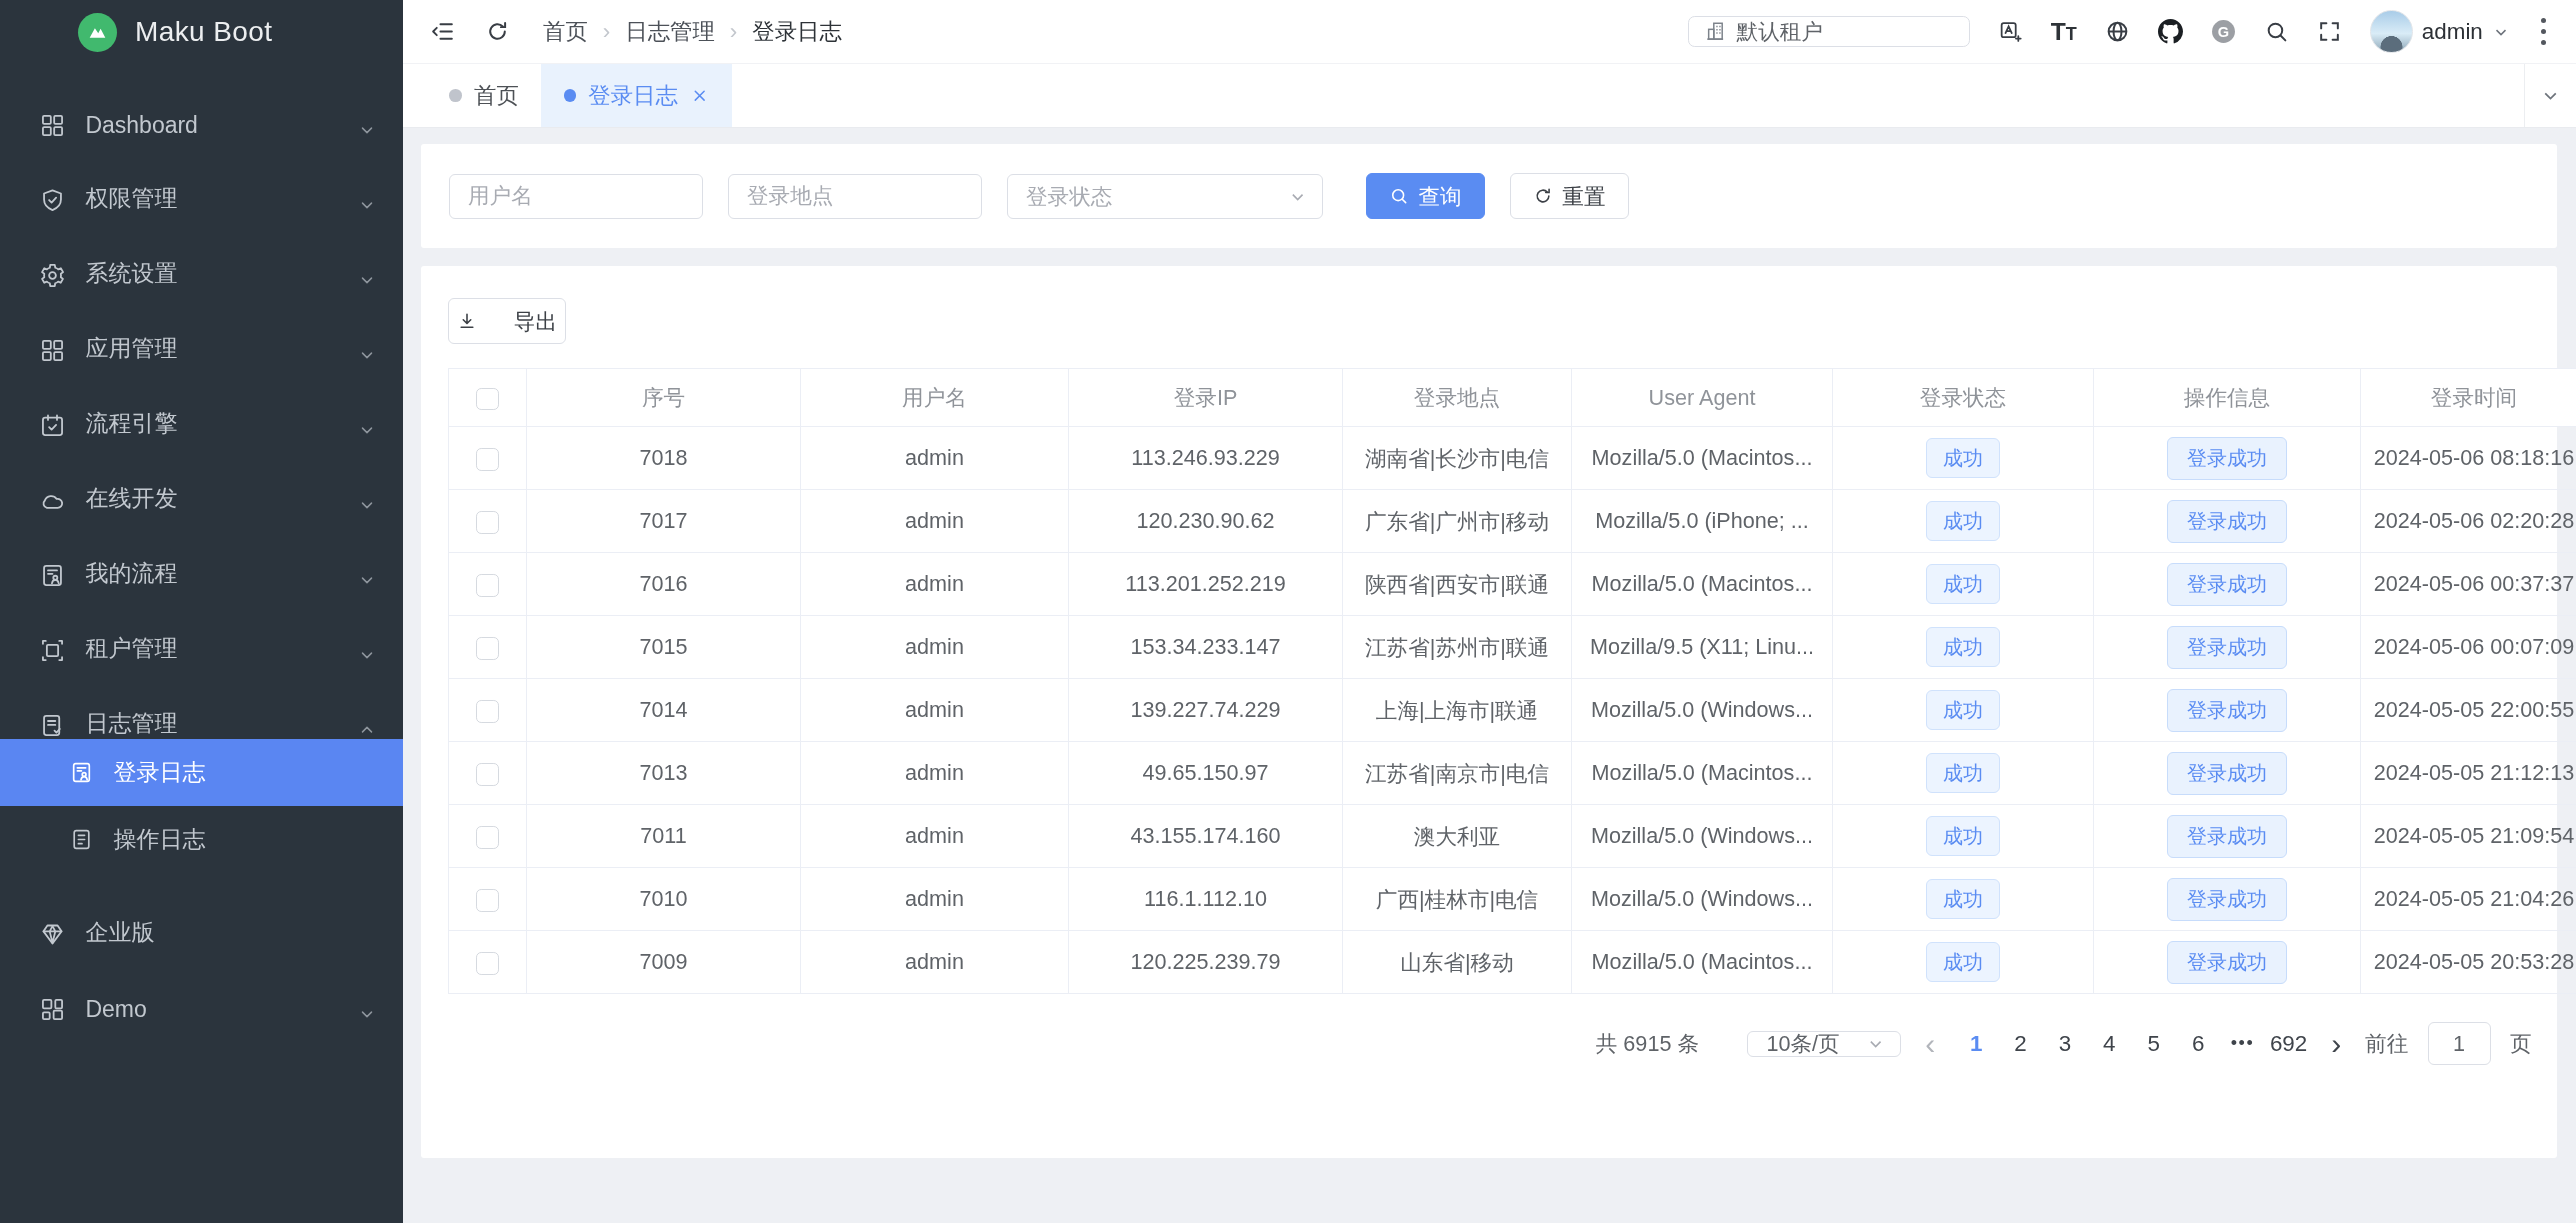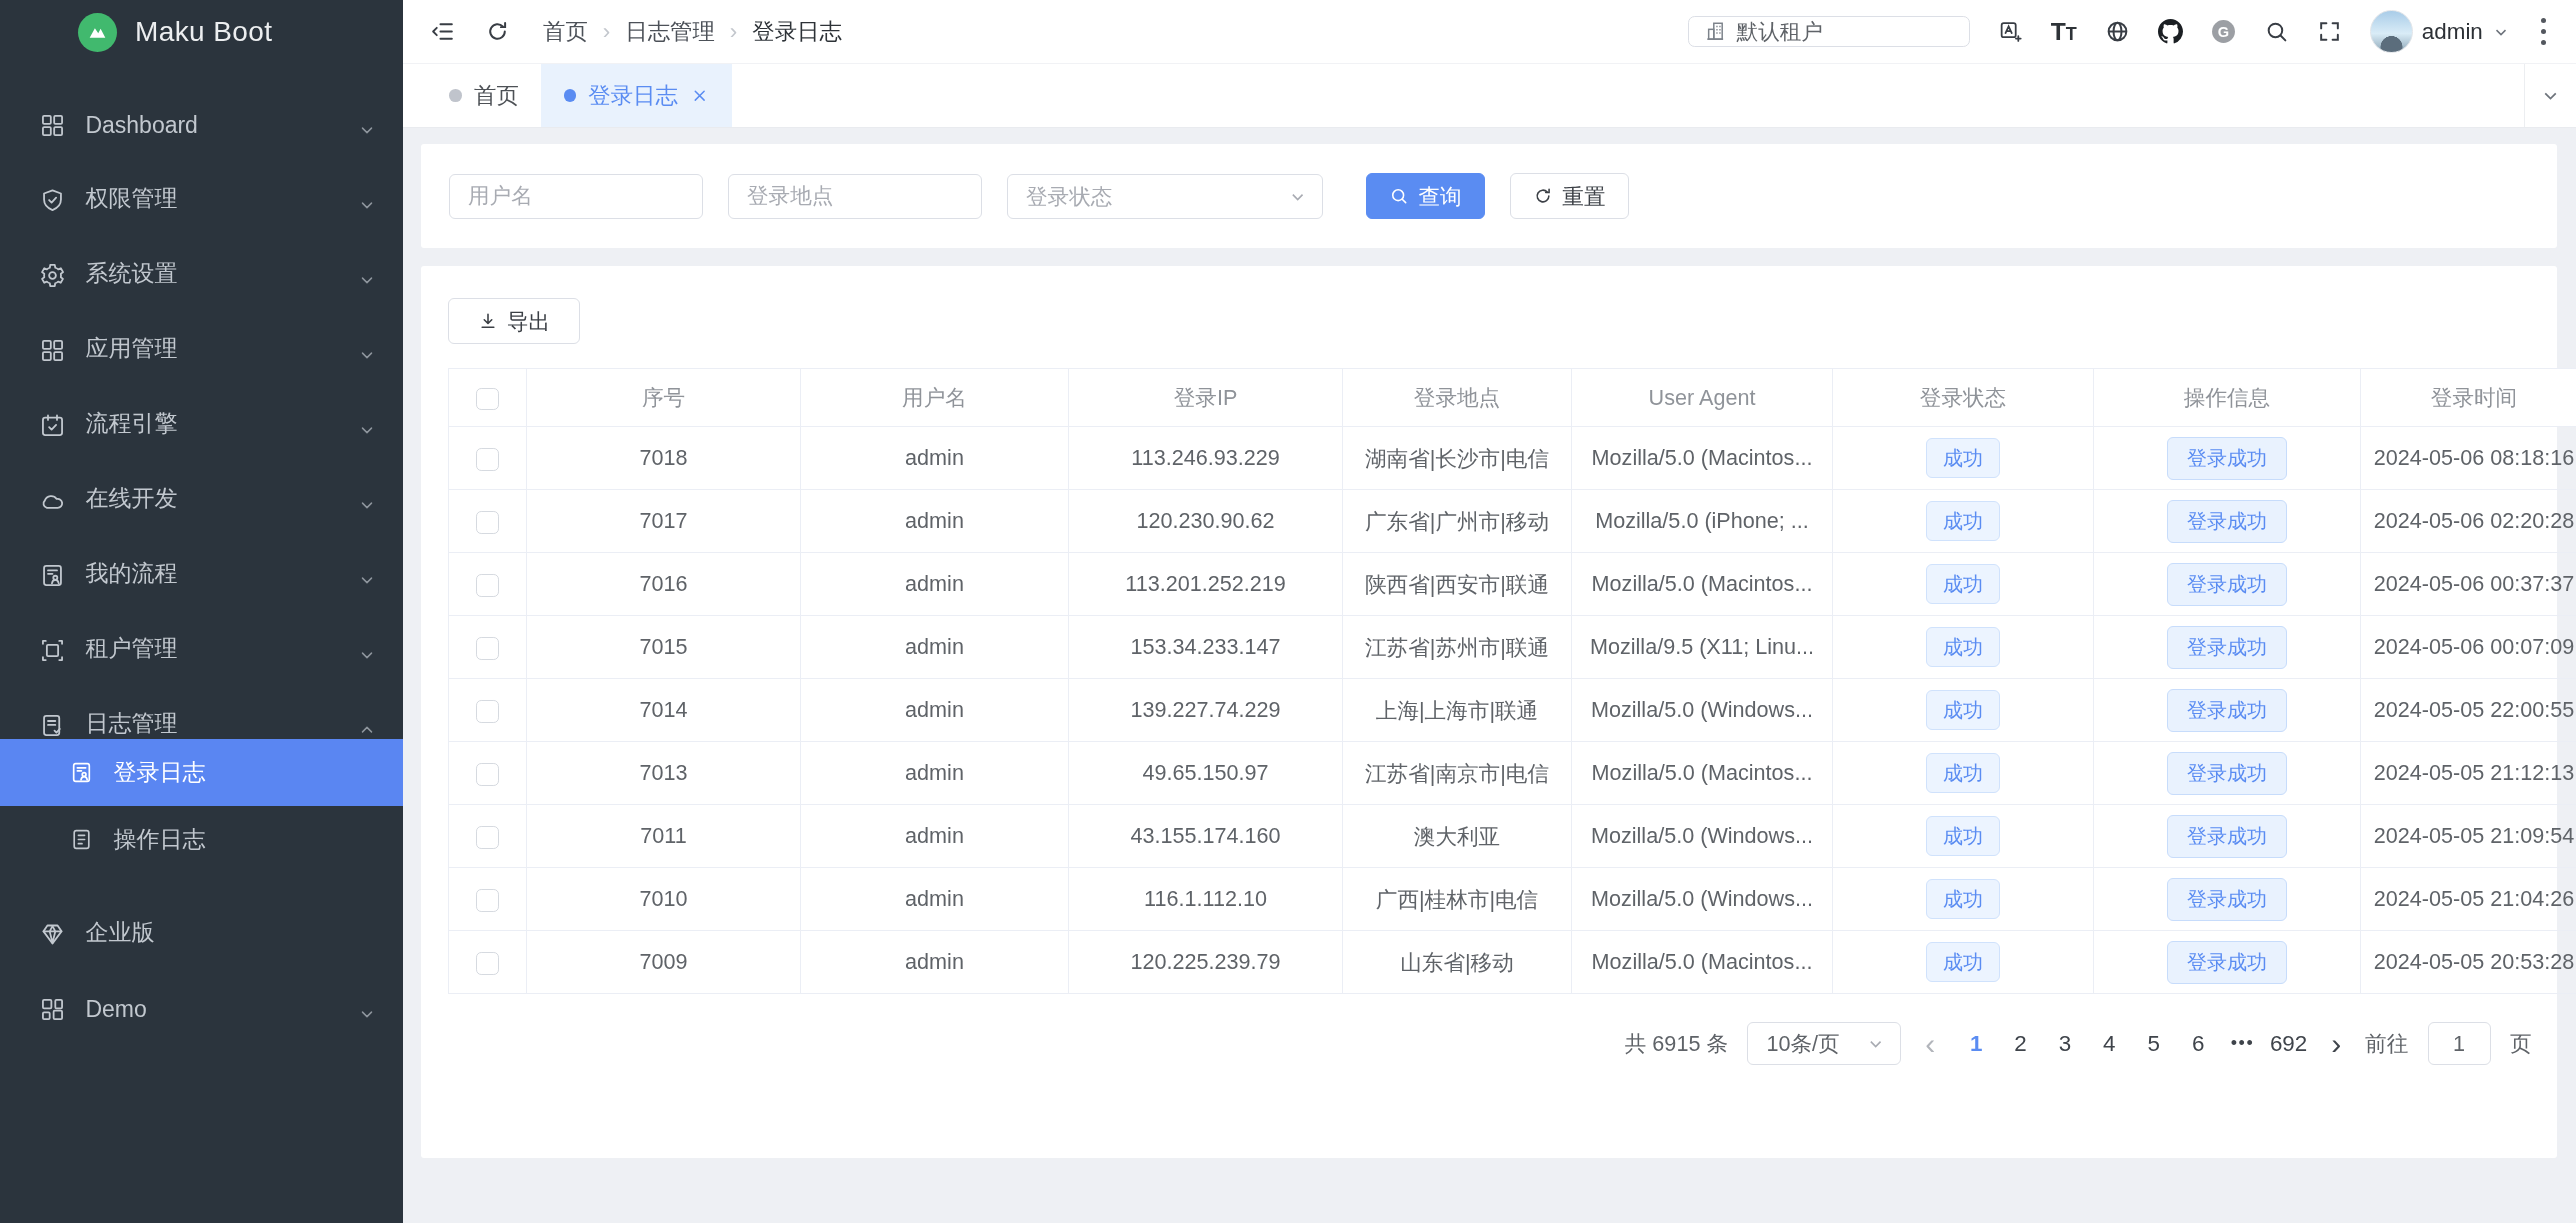--- a/index.html
+++ b/index.html
@@ -83,33 +83,33 @@
   .inp::placeholder{color:#a8abb2;}
   .select{height:45px;border:0.7px solid var(--border);border-radius:6px;display:flex;align-items:center;padding:0 15px 0 18px;cursor:pointer;background:#fff;}
   .status-select{width:316px;}
   .select .ph{font-size:21.6px;color:#a8abb2;flex:1;text-align:left;}
   .select svg{width:19.4px;height:19.4px;color:#a8abb2;flex:none;}
   .btn{height:46px;border-radius:6px;border:0.7px solid var(--border);background:#fff;color:#3c4046;font-size:21.6px;display:flex;align-items:center;justify-content:center;gap:9px;cursor:pointer;padding:0 22.4px;}
   .btn svg{width:20px;height:20px;}
   .btn.primary{background:var(--primary);border-color:var(--primary);color:#fff;margin-left:18px;}
 
   .table-card{margin-top:18px;height:892px;padding:32px 25px 0 27px;}
-  .export-btn{width:132px;padding:16px;}
+  .export-btn{width:118px;padding:8px;justify-content:space-between;}
 
   table{border-collapse:collapse;margin-top:24px;width:2140px;table-layout:fixed;}
   th,td{border:0.7px solid var(--grid);text-align:center;overflow:hidden;white-space:nowrap;}
   th{height:58px;font-size:21.6px;font-weight:500;color:var(--th-text);background:#fff;}
   td{height:63px;font-size:21.6px;color:var(--td-text);}
   .cb{display:inline-block;width:22.4px;height:22.4px;border:1.5px solid #d6dae0;border-radius:5.2px;background:#fff;vertical-align:middle;cursor:pointer;}
   .tag{display:inline-block;border-radius:6px;font-size:20px;color:var(--primary);background:var(--tag-bg);border:0.7px solid var(--tag-border);line-height:1;}
   .tag-s{padding:9px 16.4px;}
   .tag-op{padding:10.4px 19.4px;font-size:20px;background:#e9f2fe;border-color:#c7dcfb;cursor:pointer;}
 
   .pagination{margin-top:28px;display:flex;justify-content:flex-end;align-items:center;gap:19.4px;font-size:21.6px;color:var(--td-text);}
-  .pg-select{width:154px;height:43px;}
+  .pg-select{width:154px;height:26px;margin-left:29px;}
   .pg-arrow{font-size:30px;color:#b2b5bb;line-height:1;padding:0 4.5px;cursor:pointer;}
   .pg-arrow.next{color:#3f444b;}
   .pages{display:flex;align-items:center;gap:10.4px;}
   .page{min-width:34px;text-align:center;color:#3f444b;font-size:22.4px;cursor:pointer;}
   .page.active{color:var(--primary);font-weight:700;}
   .page.ell{letter-spacing:1.5px;font-size:18px;}
   .goto-input{width:63px;height:43px;border:0.7px solid var(--border);border-radius:6px;text-align:center;font-size:21.6px;color:#5f6368;outline:none;}
 </style>
 </head>
 <body>

